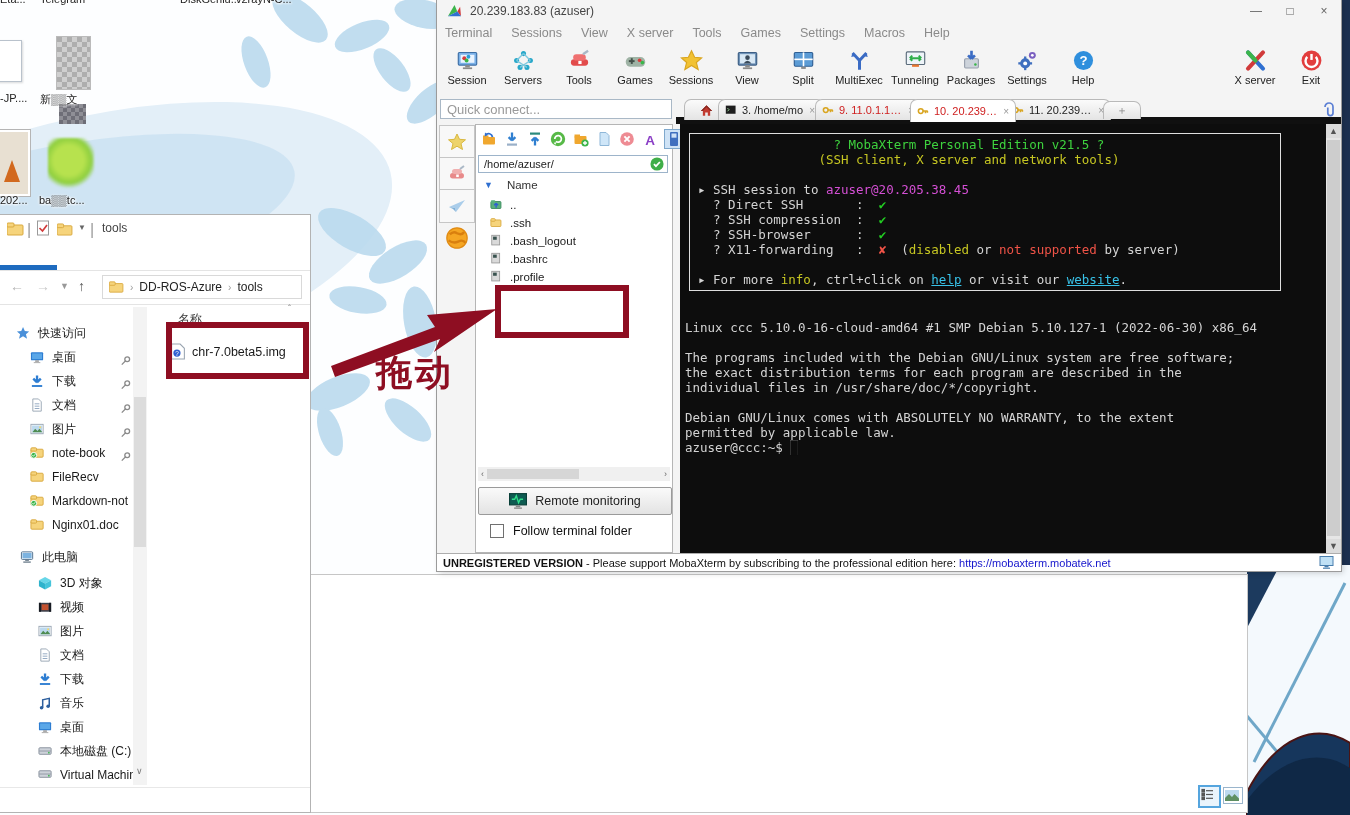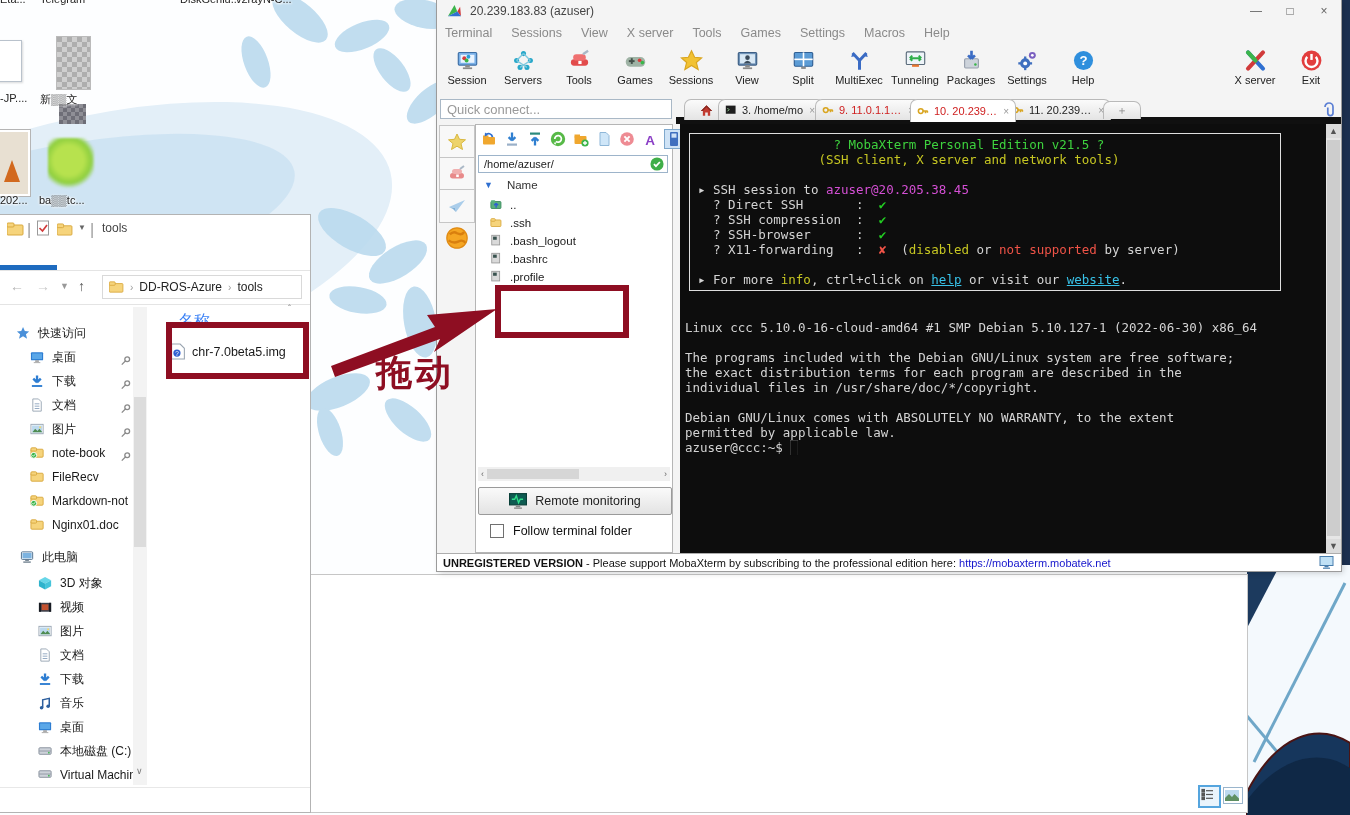--- a/index.html
+++ b/index.html
@@ -400,21 +400,21 @@
           </span>
           <span>Virtual Machine</span>
         </div>
       </div>
 
     <div class="abs" style="left:133px;top:92px;width:14px;height:478px;background:#f3f3f3;">
       <div class="abs" style="left:1px;top:90px;width:12px;height:150px;background:#dcdcdc"></div>
     </div>
     <span class="abs" style="left:136px;top:551px;font-size:9px;color:#777">∨</span>
 
-    <span class="abs" style="left:178px;top:96px;font-size:16px;color:#3b82f6">名称</span>
+    <span class="abs" style="left:178px;top:96px;font-size:12px;color:#404040">名称</span>
     <span class="abs" style="left:288px;top:88px;font-size:9px;color:#888">ˆ</span>
     <div class="abs" style="left:170px;top:128px;display:flex;align-items:center;gap:6px;">
       <svg width="16" height="17" viewBox="0 0 14 16">
           <path d="M1,1 h8 l4,4 v10 h-12z" fill="#fff" stroke="#9aa5b1"></path>
           <circle cx="6" cy="9.5" r="3.4" fill="#2f5fd0"></circle>
           <text x="6" y="11.8" font-size="6" fill="#fff" text-anchor="middle" font-family="Liberation Sans">?</text>
         </svg>
       <span style="font-size:12.5px;color:#1a1a1a">chr-7.0beta5.img</span>
     </div>
 

